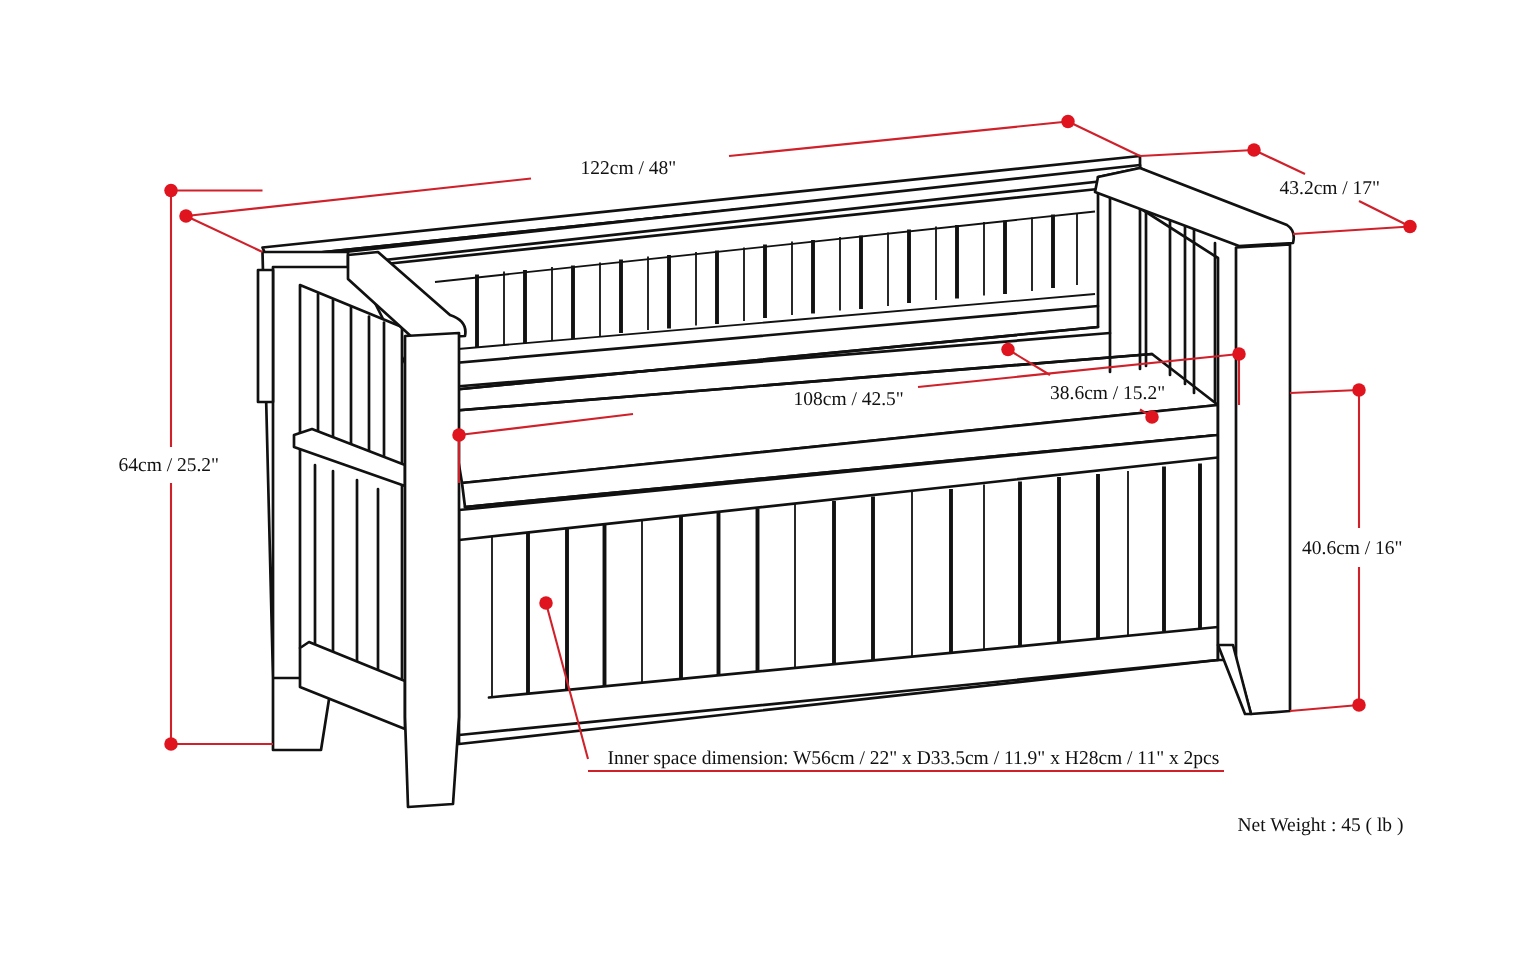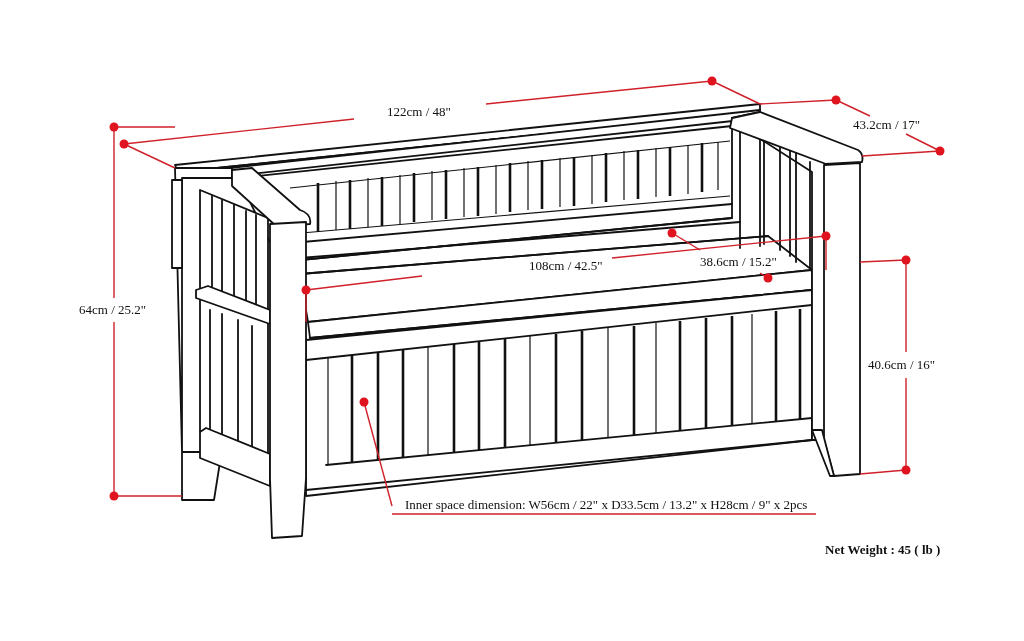--- a/index.html
+++ b/index.html
@@ -187,14 +187,14 @@
     <circle class="dot" cx="364" cy="402" r="4.5"></circle>
   </g>
 </svg>
 
 <div class="lbl" style="left:384px; top:104px;">122cm / 48"</div>
 <div class="lbl" style="left:850px; top:117px;">43.2cm / 17"</div>
 <div class="lbl" style="left:76px; top:302px;">64cm / 25.2"</div>
 <div class="lbl" style="left:526px; top:258px;">108cm / 42.5"</div>
 <div class="lbl" style="left:697px; top:254px;">38.6cm / 15.2"</div>
 <div class="lbl" style="left:865px; top:357px;">40.6cm / 16"</div>
-<div class="lbl" style="left:402px; top:497px; background:transparent;">Inner space dimension: W56cm / 22" x D33.5cm / 13.2" x H28cm / 9" x 2pcs</div>
-<div class="lbl" style="left:822px; top:542px;font-weight:bold;">Net Weight : 45 ( lb )</div>
+<div class="lbl" style="left:402px; top:497px; background:transparent;">Inner space dimension: W56cm / 22" x D33.5cm / 11.9" x H28cm / 11" x 2pcs</div>
+<div class="lbl" style="left:822px; top:542px;">Net Weight : 45 ( lb )</div>
 
 </body></html>

